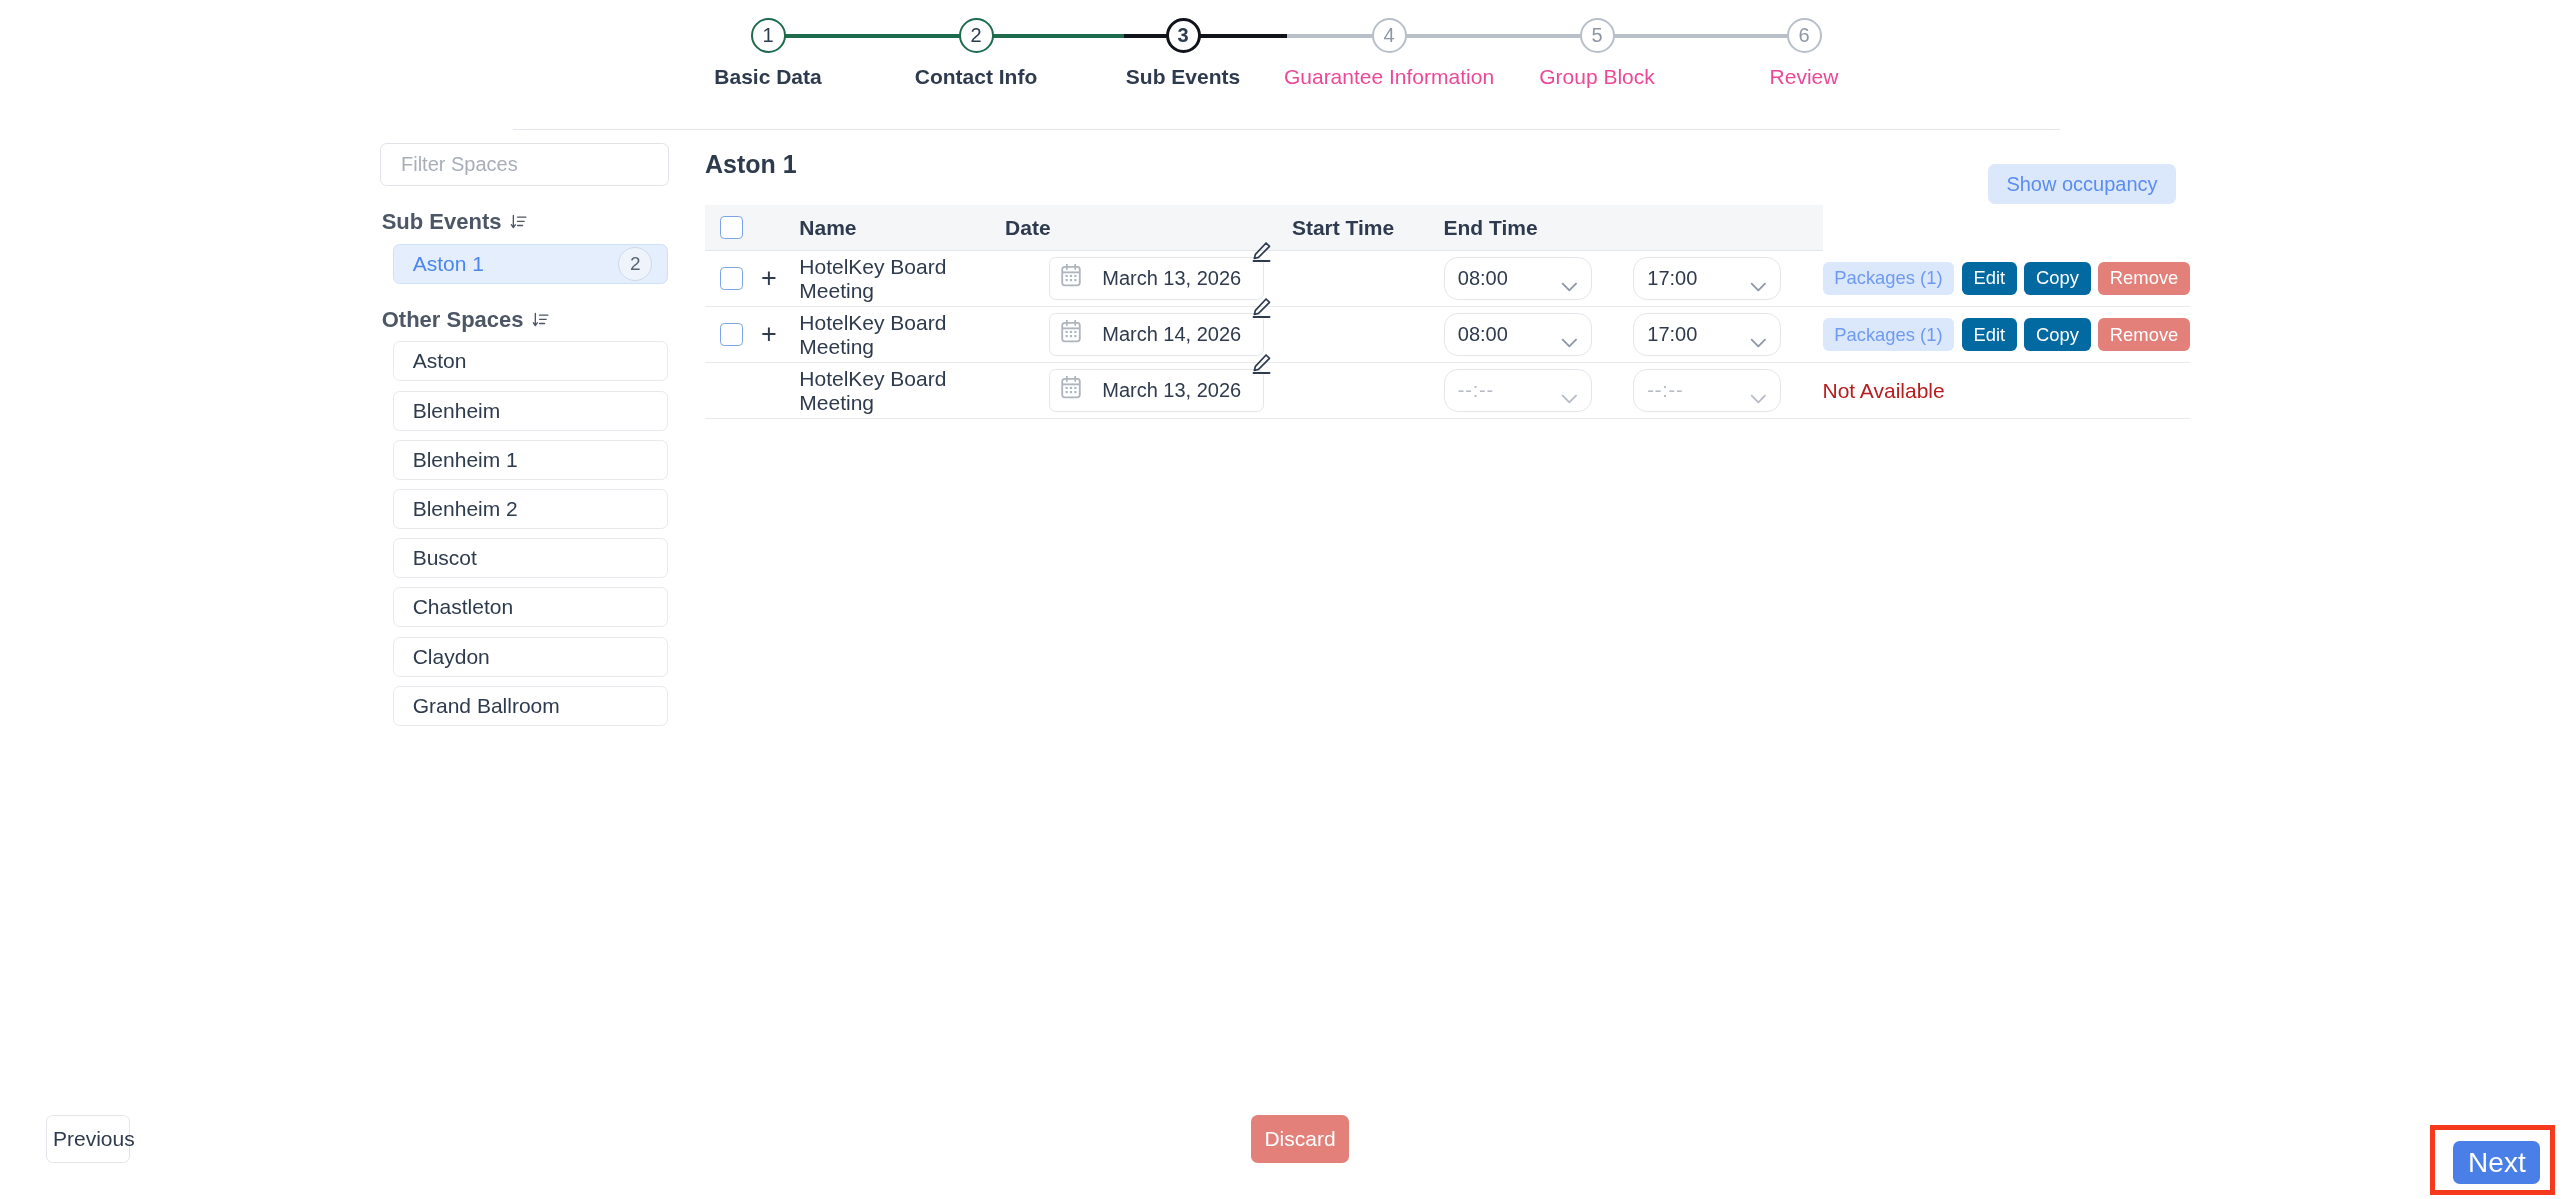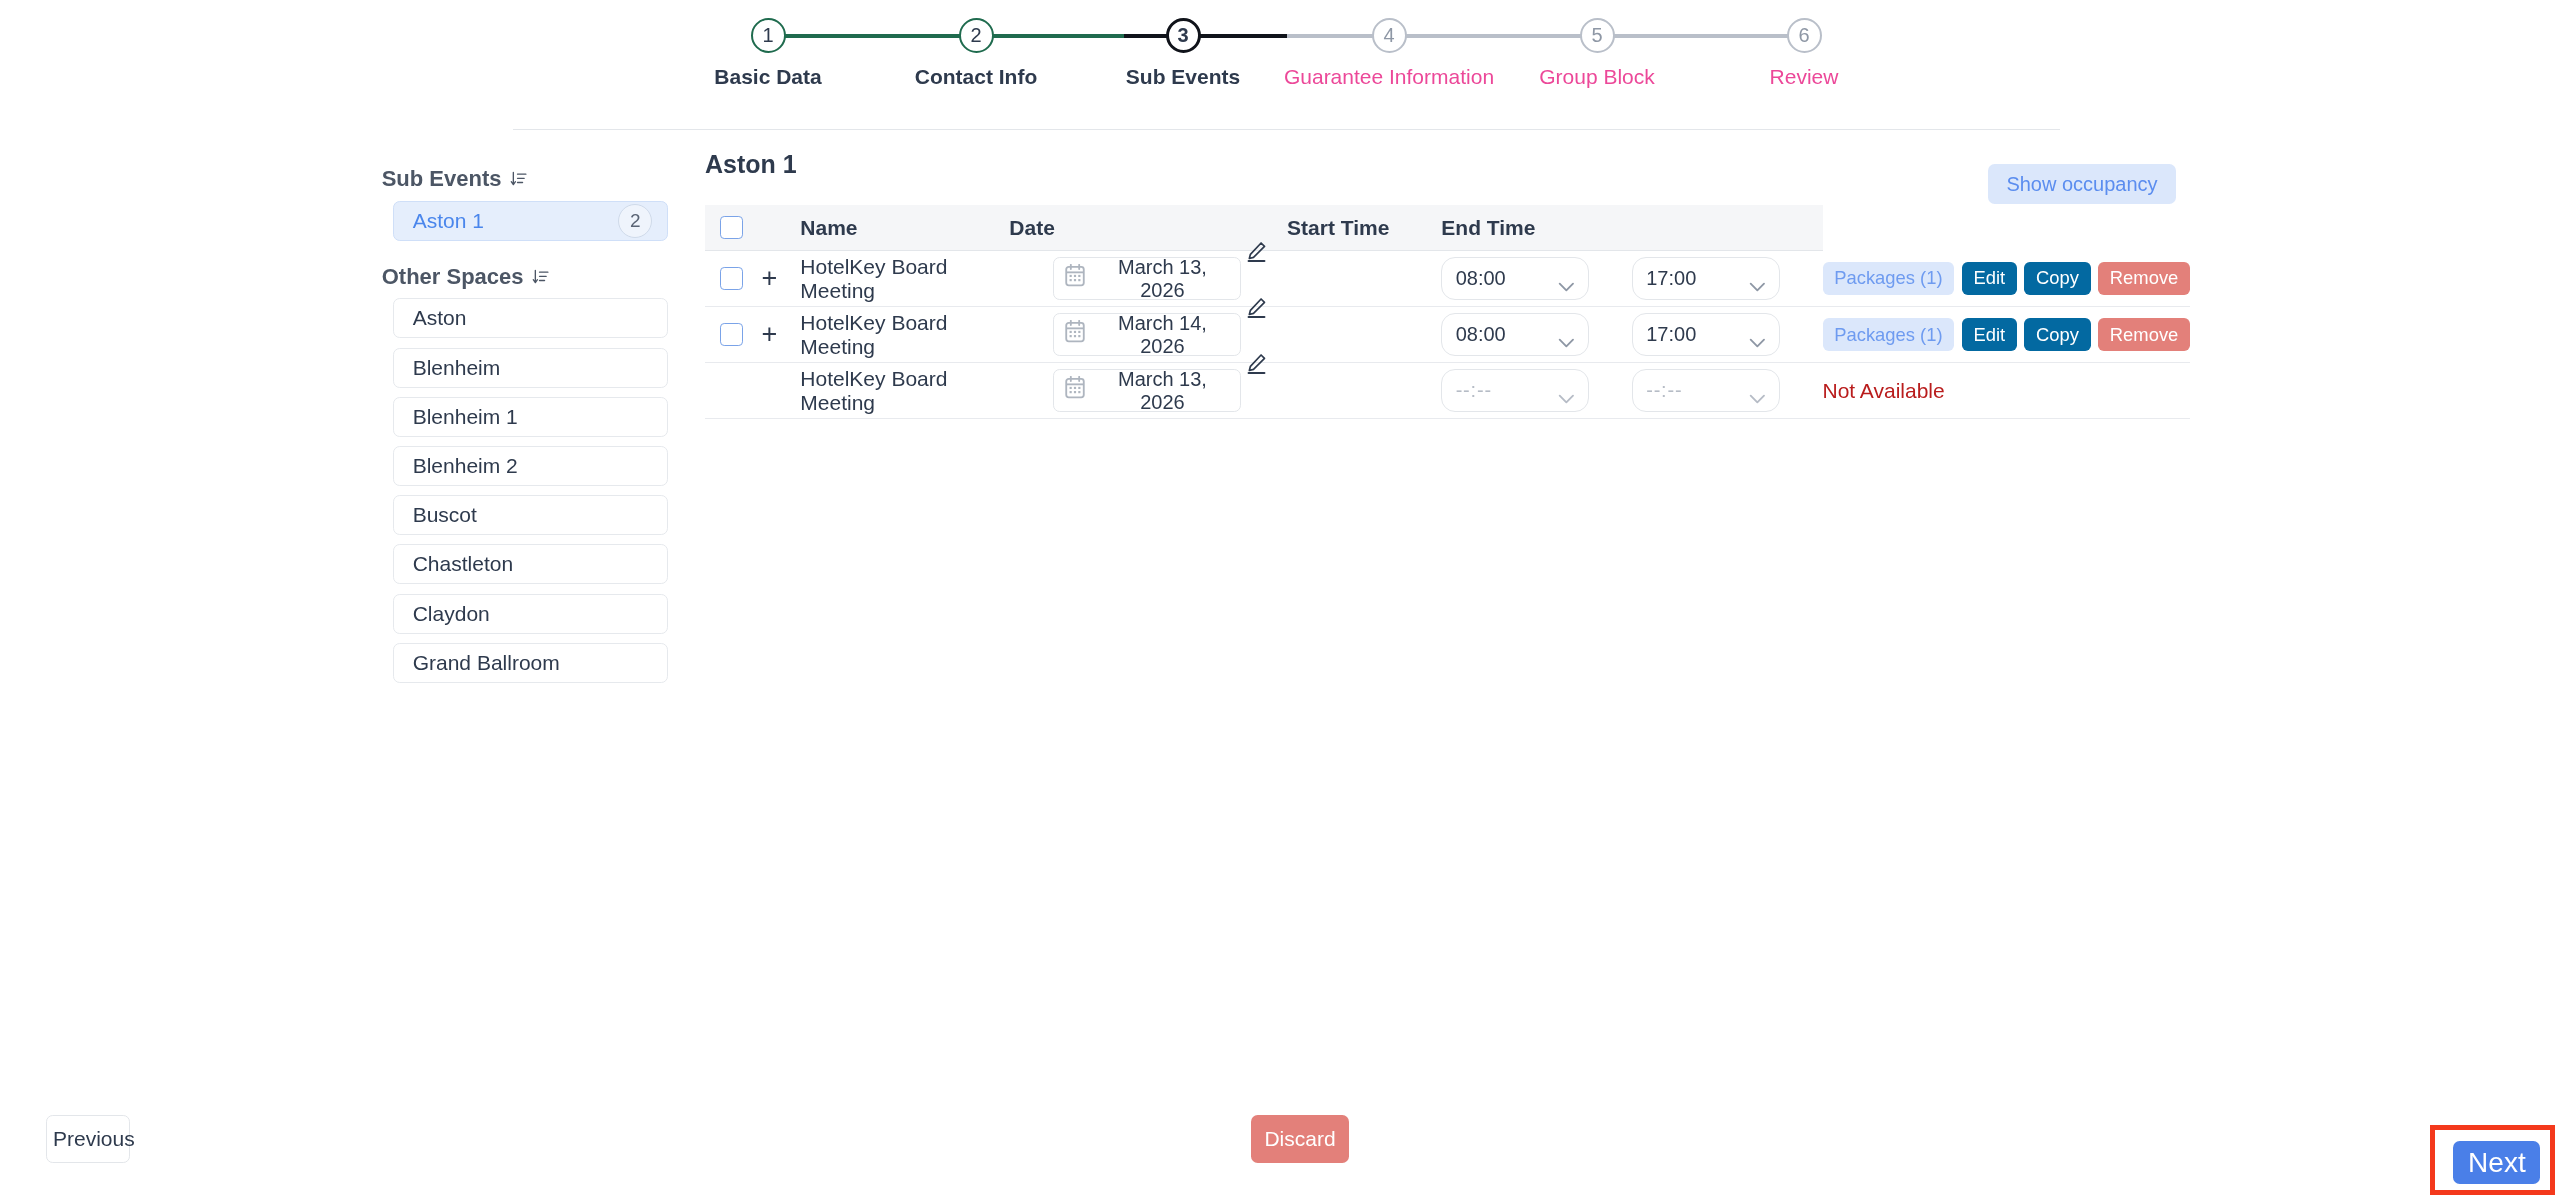--- a/index.html
+++ b/index.html
@@ -247,21 +247,21 @@
   .plus-btn {
     font-size: 27px;
     color: #2e3a4d;
     line-height: 1;
     cursor: pointer;
     font-family: "Liberation Sans", sans-serif;
     user-select: none;
   }
 
   .date-box {
-    width: 188px;
+    width: 215px;
     height: 43px;
     box-sizing: border-box;
     border: 0.8px solid #e3e6ea;
     border-radius: 6.7px;
     background: #fff;
     display: flex;
     align-items: center;
     gap: 8.3px;
     padding: 0 10px;
     margin-left: 44px;
@@ -403,20 +403,21 @@
   </div>
   <div class="step" style="left:1679px;">
     <div class="step-circle">6</div>
     <div class="step-label">Review</div>
   </div>
 </div>
 
 <div class="top-divider"></div>
 
 <div class="sidebar">
+  <input class="filter-input" type="text" placeholder="Filter Spaces" style="">
 
   <div class="section-head">
     <span>Sub Events</span>
     <span class="sort-icon">
       <svg width="18.4" height="18.4" viewBox="0 0 22 22">
         <path d="M4 3 L4 17 M1.5 14 L4 17.5 L6.5 14" stroke="#4c5665" stroke-width="1.6" fill="none" stroke-linecap="round" stroke-linejoin="round"></path>
         <line x1="9" y1="5" x2="19" y2="5" stroke="#4c5665" stroke-width="1.6" stroke-linecap="round"></line>
         <line x1="9" y1="10" x2="17" y2="10" stroke="#4c5665" stroke-width="1.6" stroke-linecap="round"></line>
         <line x1="9" y1="15" x2="15" y2="15" stroke="#4c5665" stroke-width="1.6" stroke-linecap="round"></line>
       </svg>

